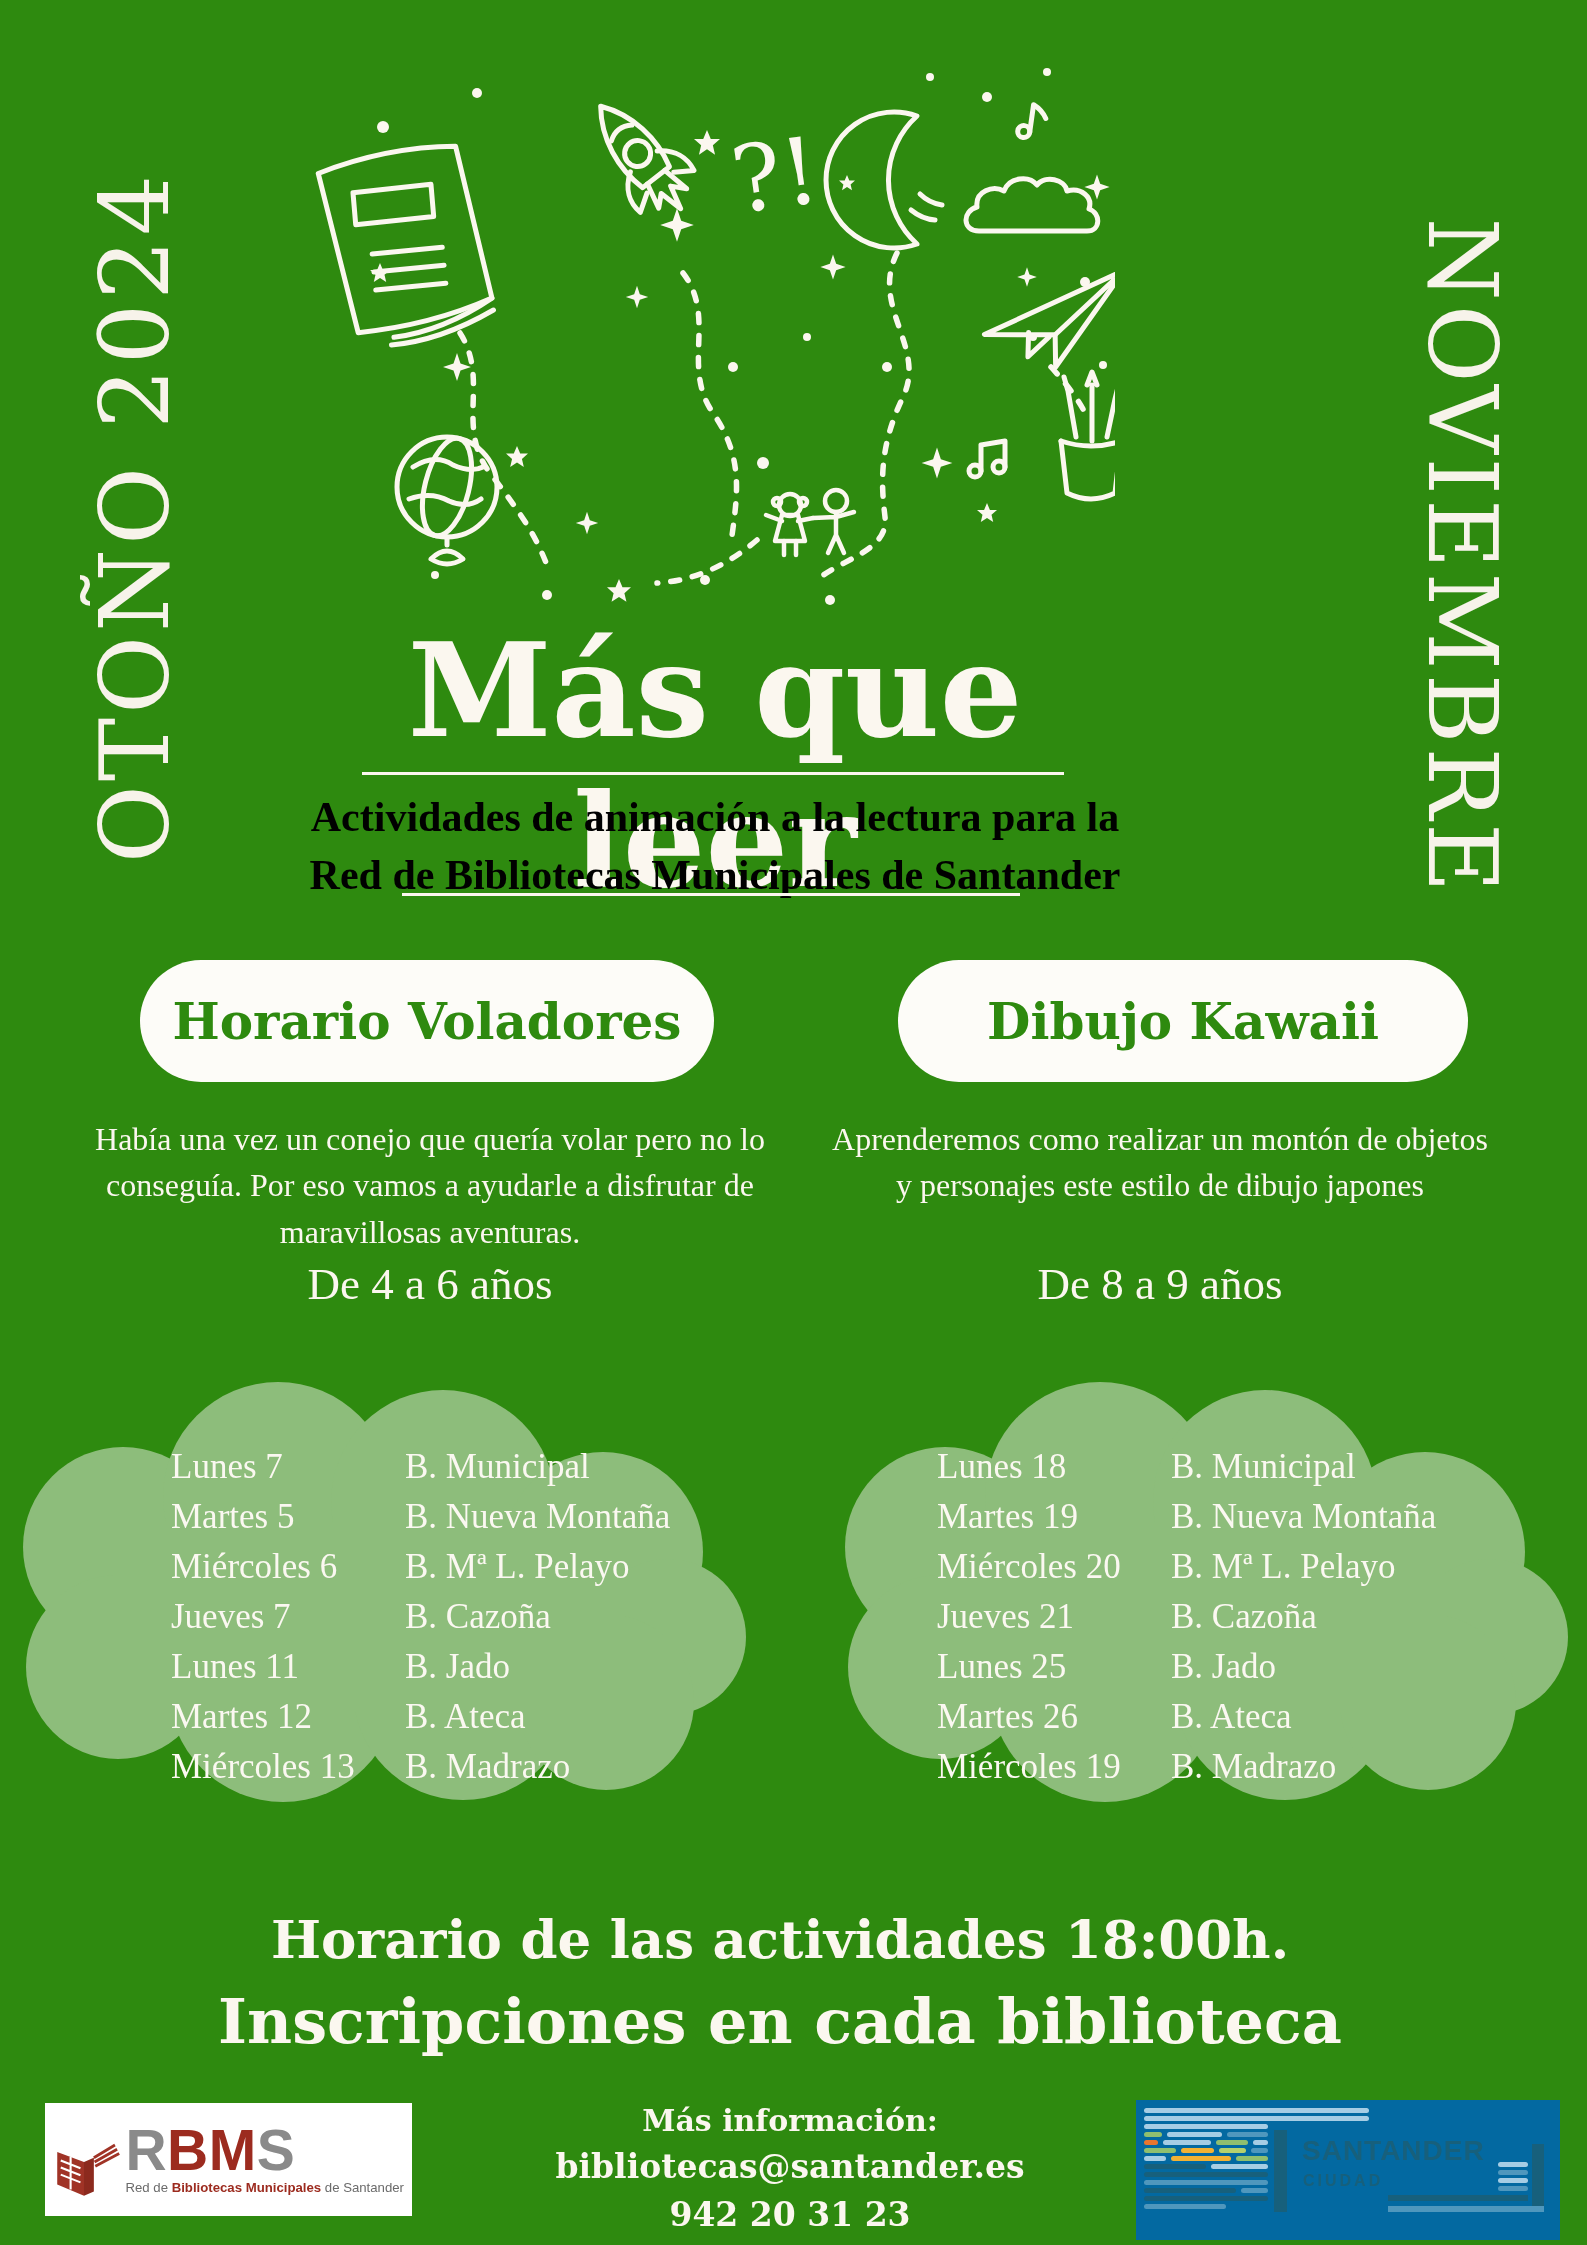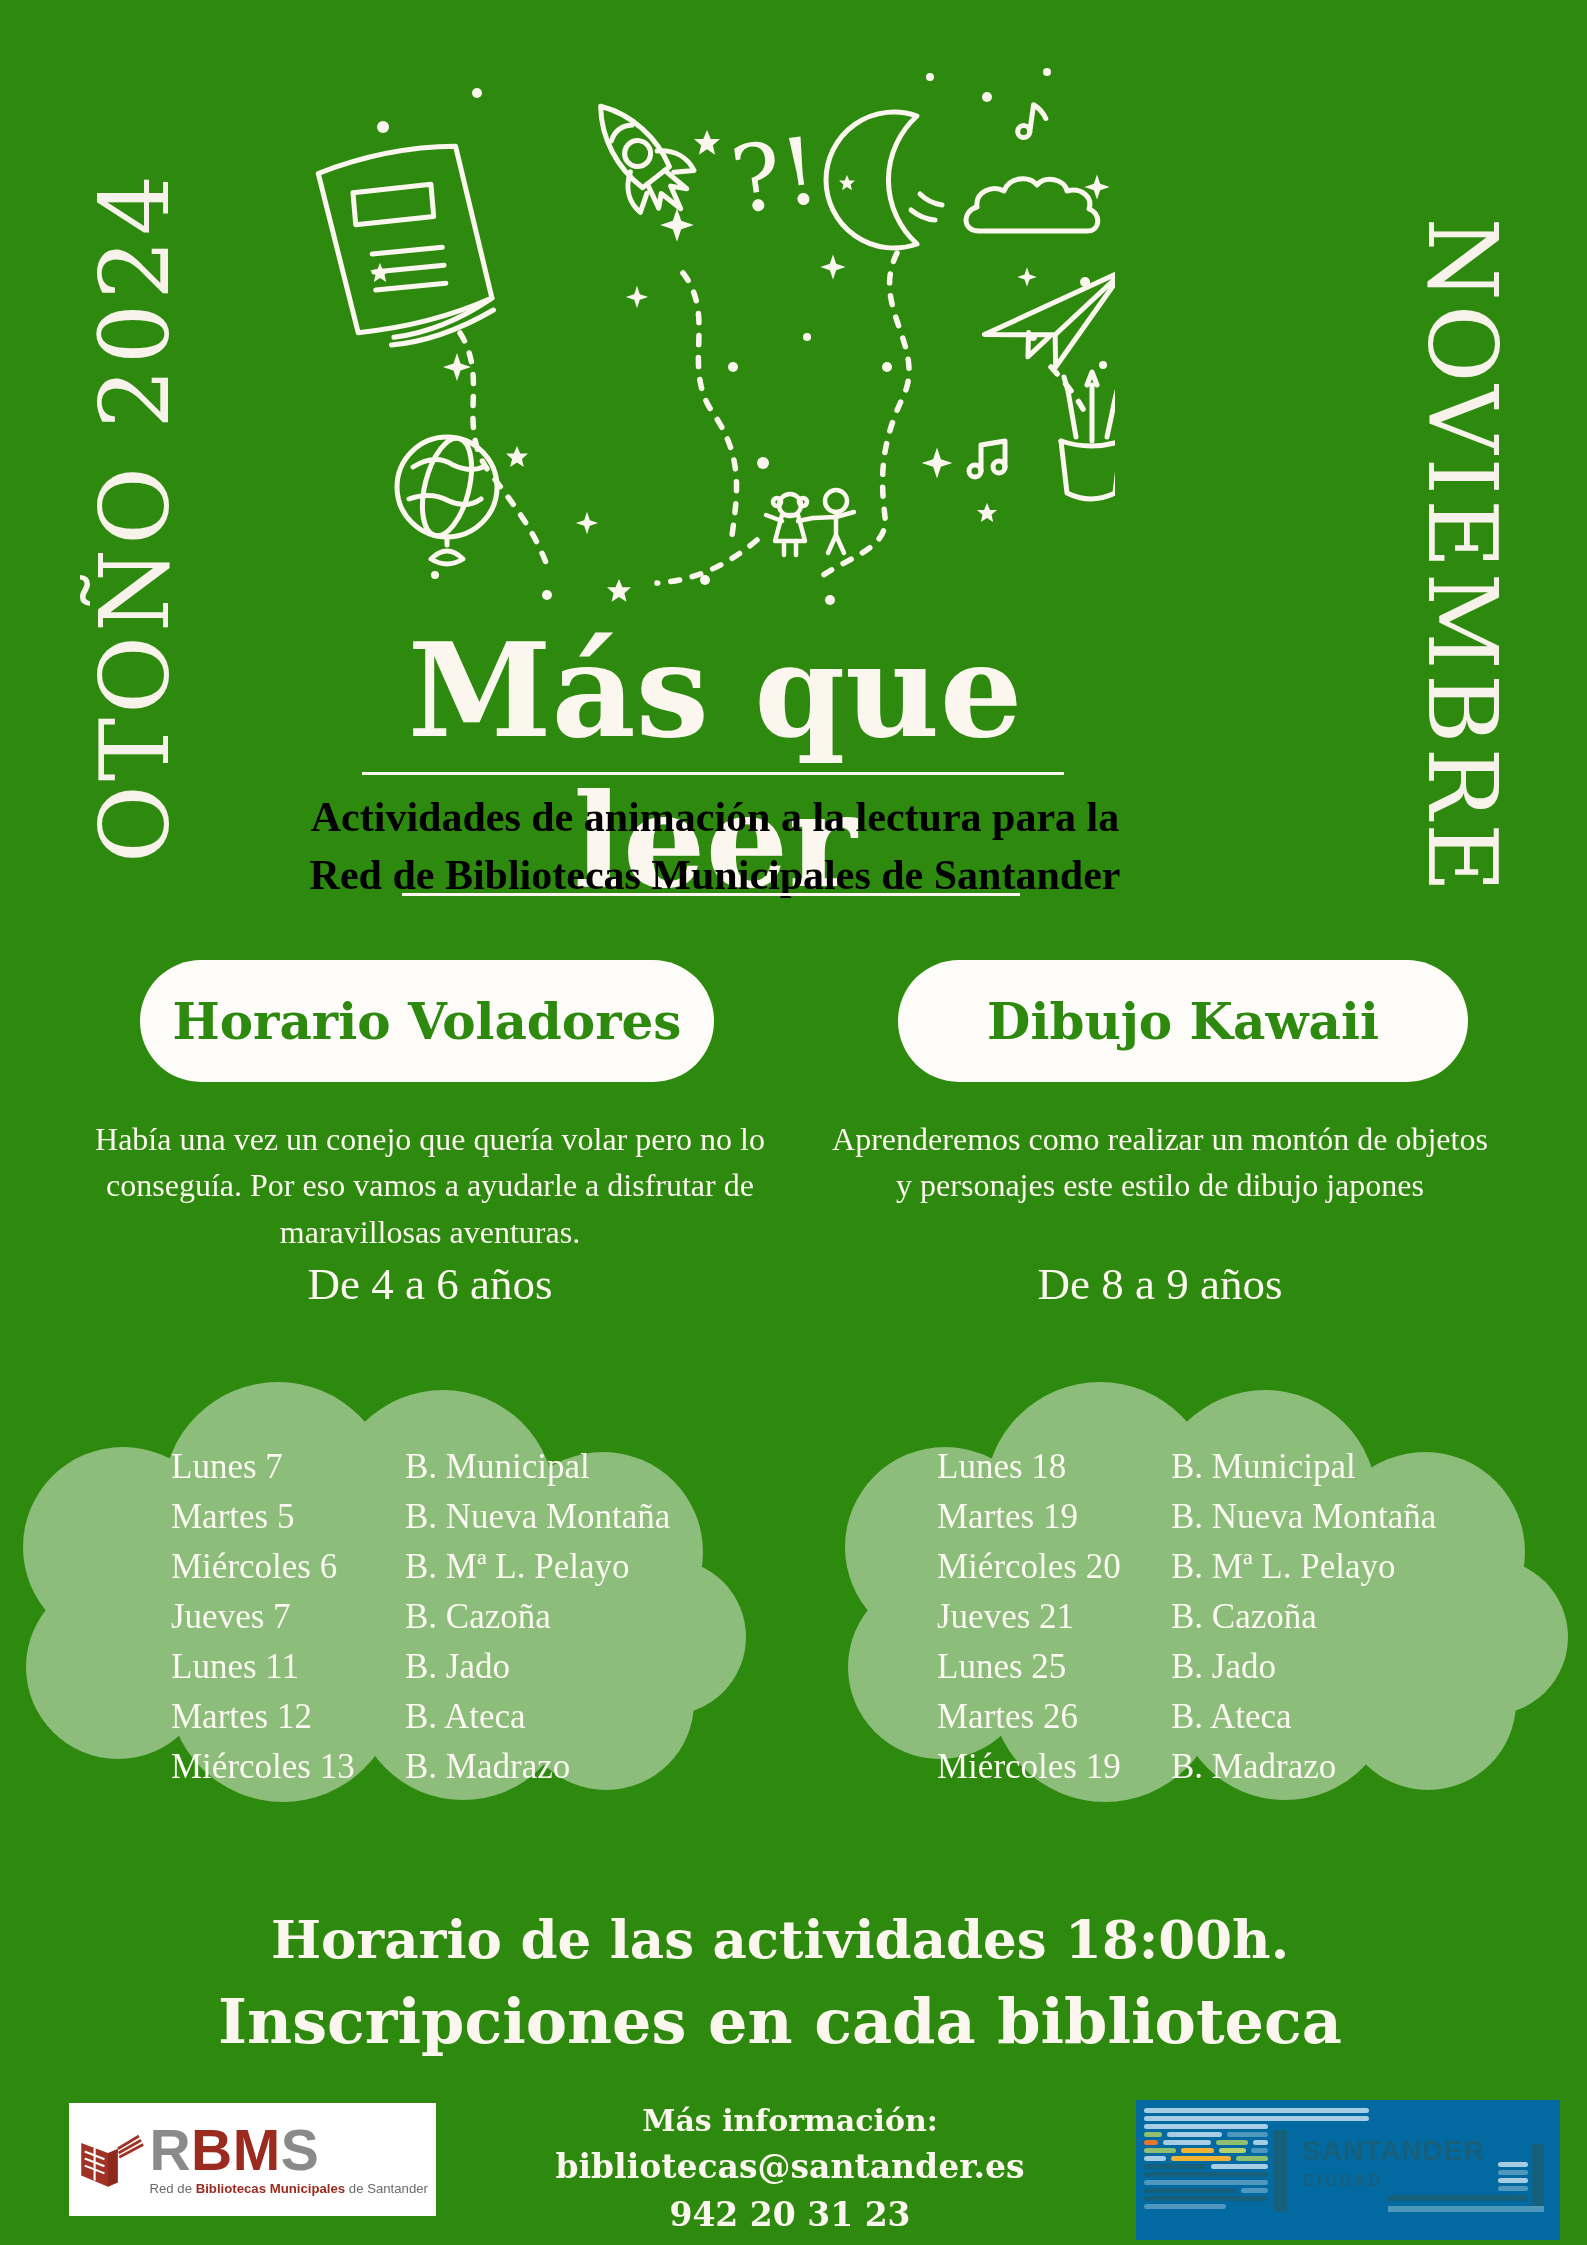--- a/index.html
+++ b/index.html
@@ -67,21 +67,21 @@
   .bottom-note{
     position:absolute;left:0;width:1560px;text-align:center;
     font-family:"DejaVu Serif",serif;font-weight:700;color:#fbf7ef;
   }
   #schedule-note{top:1908px;font-size:53px;}
   #registration-note{top:1985px;font-size:62px;}
 
   
   #rbms-box{
     position:absolute;left:45px;top:2103px;width:367px;height:113px;background:#ffffff;
-    display:flex;align-items:center;padding:20px 8px;box-sizing:border-box;margin-left:24px;
+    display:flex;align-items:flex-start;padding:20px 8px;box-sizing:border-box;
   }
   .rbms-text{margin-left:2px;}
   .rbms-acronym{font-family:"Liberation Sans",sans-serif;font-weight:700;font-size:57px;line-height:0.95;letter-spacing:0.5px;}
   .lt-gray{color:#8a8a8a;}
   .lt-maroon{color:#9c2b1f;}
   .rbms-tagline{font-family:"Liberation Sans",sans-serif;font-size:13.2px;color:#6b6b6b;margin-top:3px;white-space:nowrap;}
   .rbms-tagline b{color:#9c2b1f;}
 
   #contact{
     position:absolute;left:500px;top:2098px;width:580px;text-align:center;

